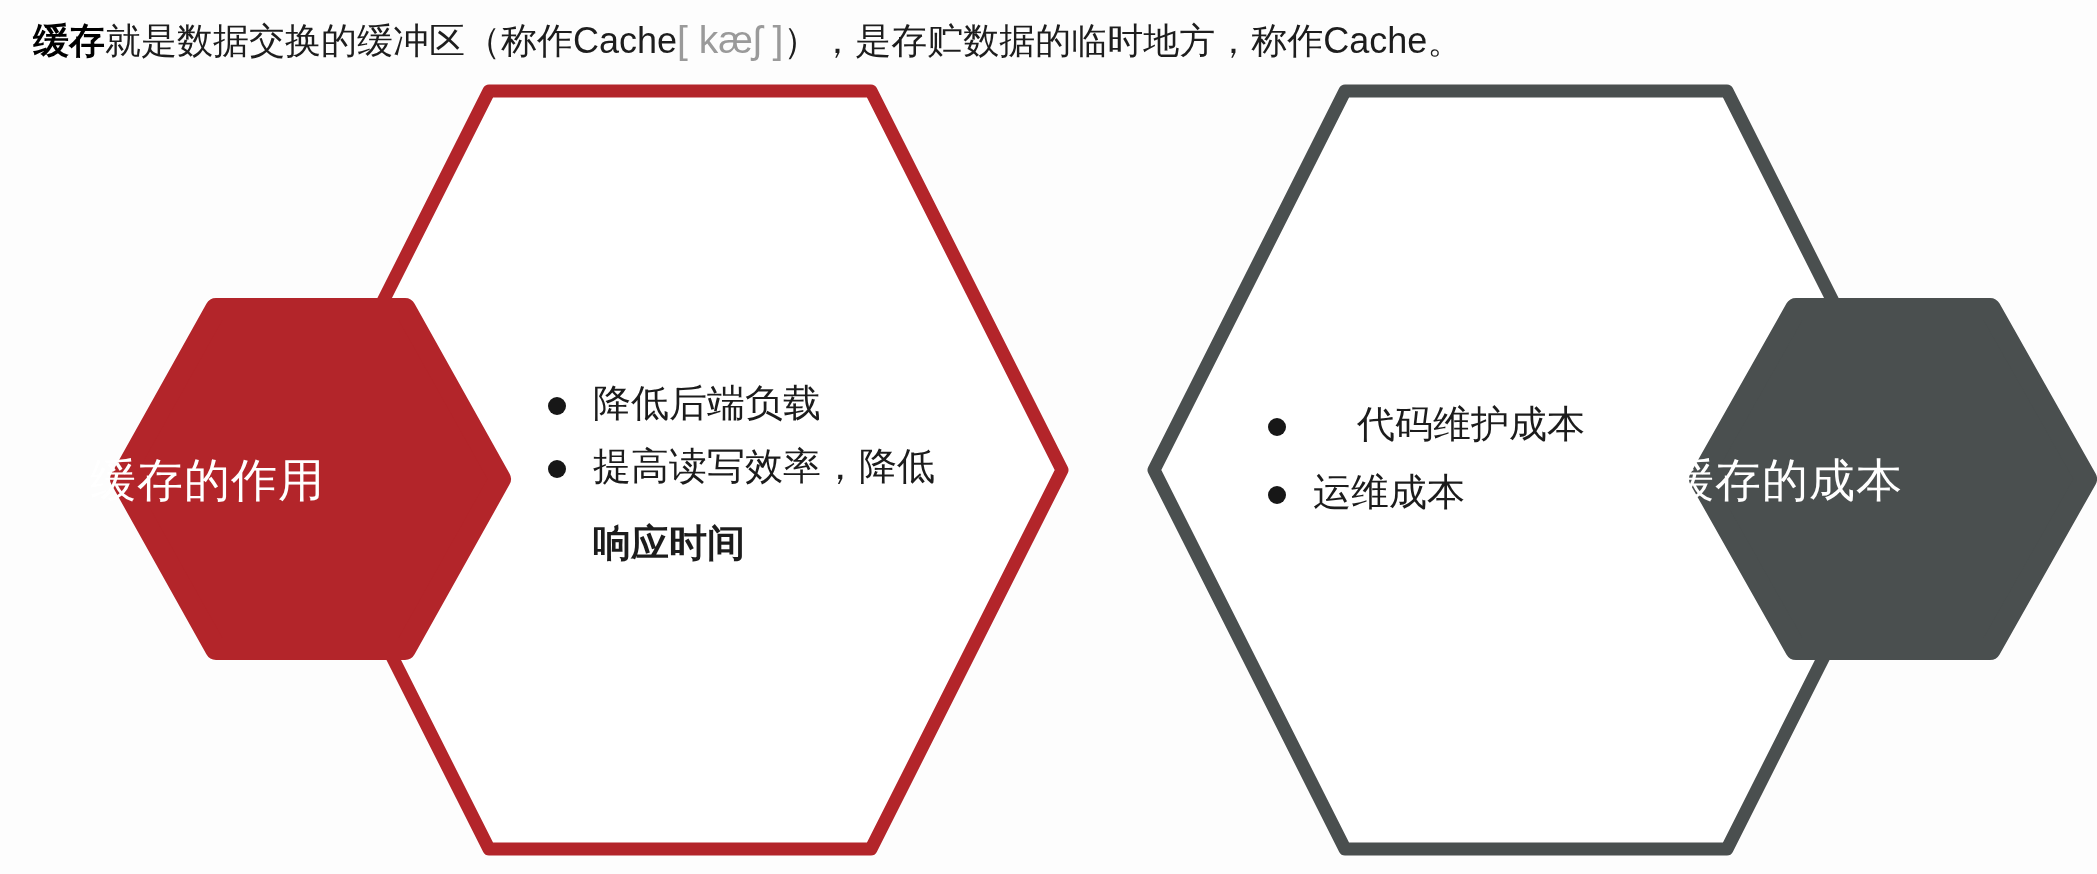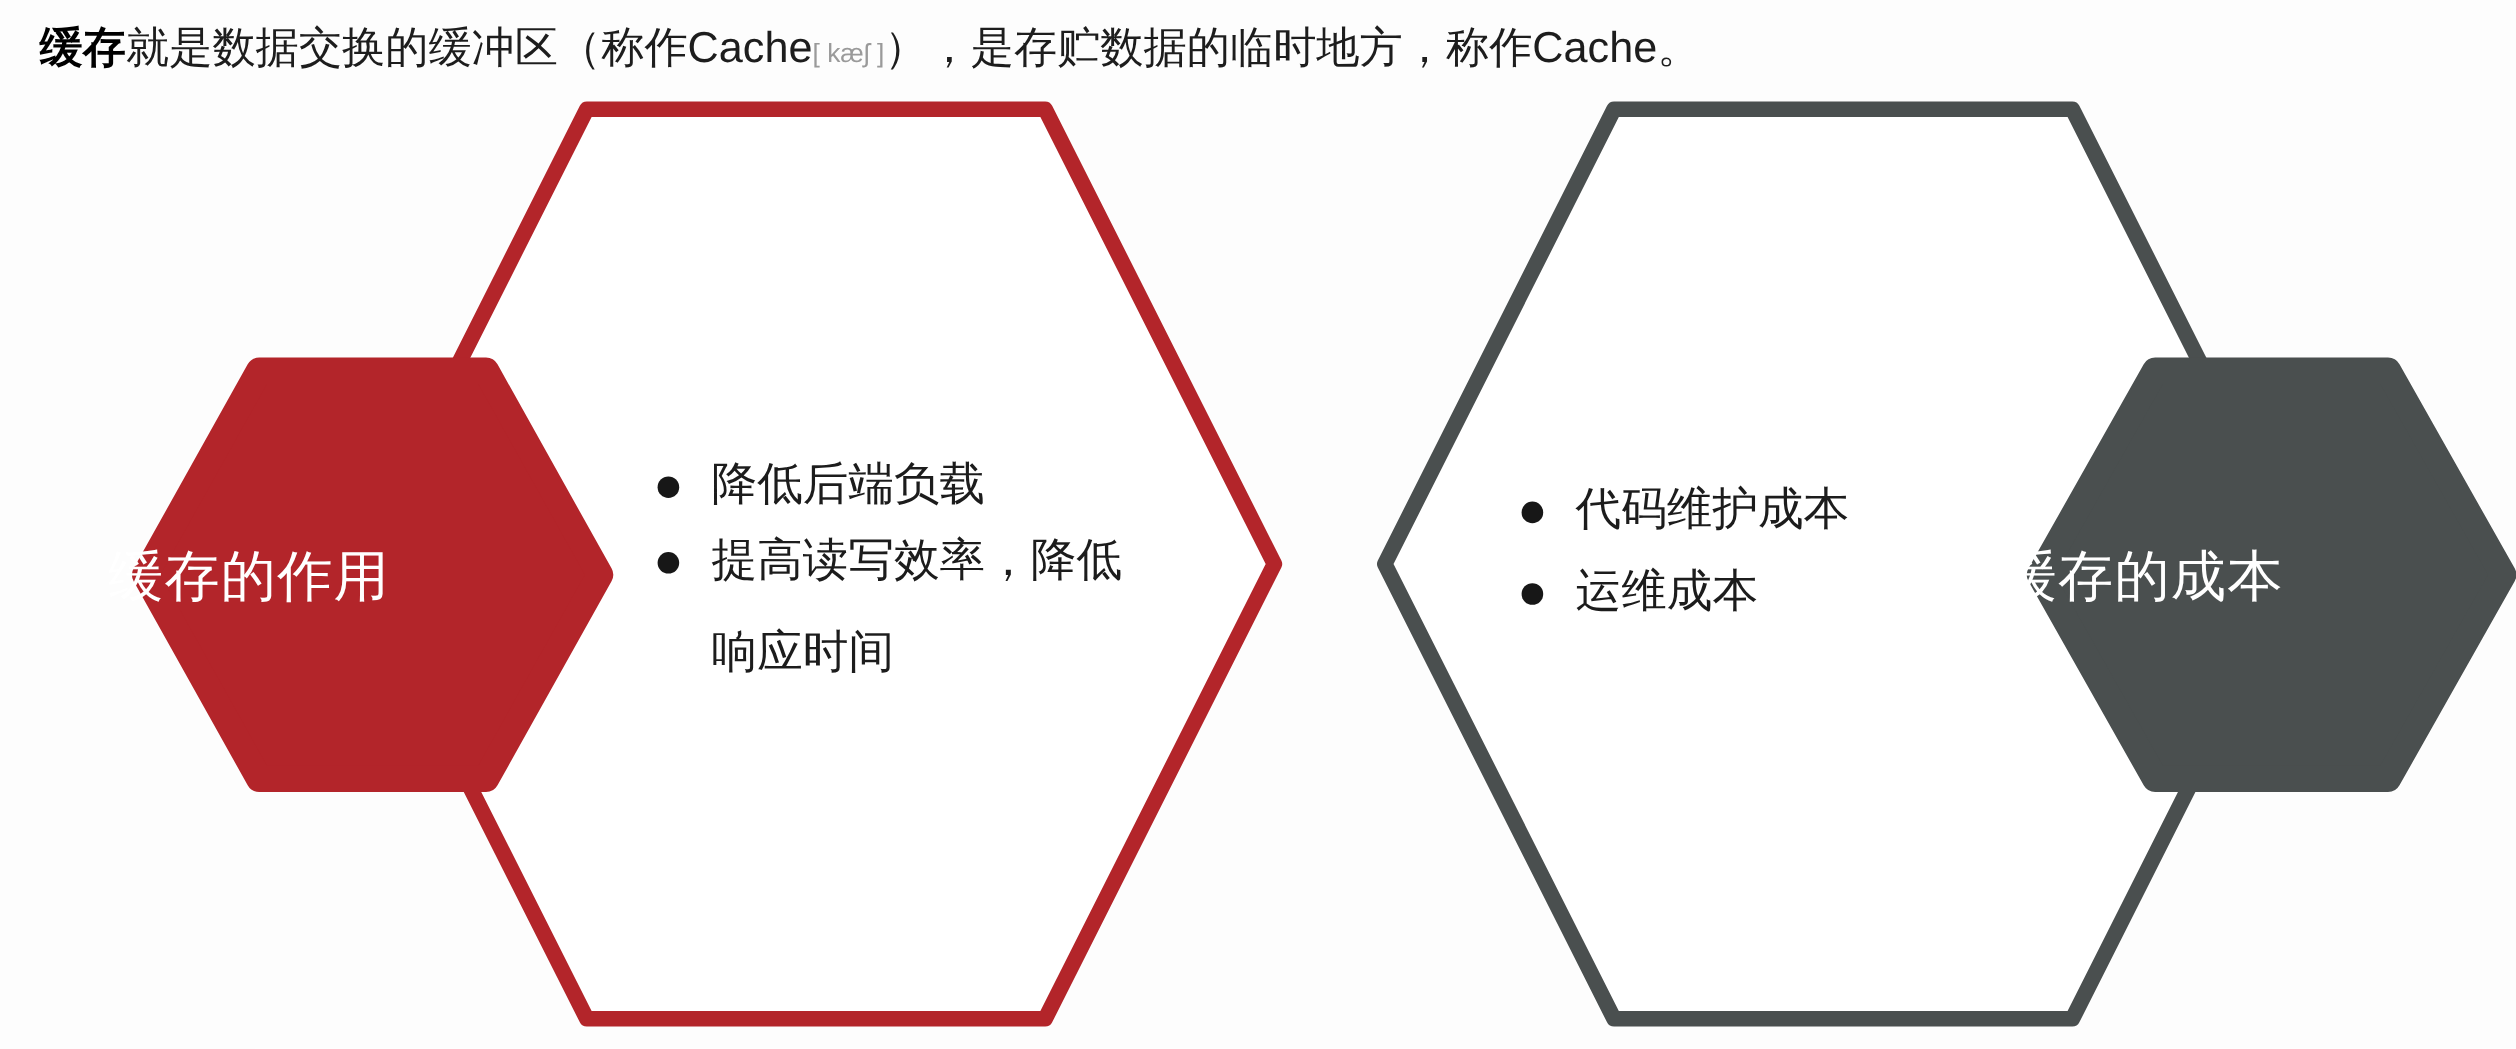--- a/index.html
+++ b/index.html
@@ -30,21 +30,21 @@
     top: 14px;
     width: 2040px;
     height: 52px;
     font-size: 36px;
     line-height: 52px;
     color: #1d1d1d;
     white-space: nowrap;
     letter-spacing: 0px;
   }
   #header-text .bold { font-weight: bold; color: #000000; }
-  #header-text .ipa  { color: #9a9a9a; font-size: 22px; }
+  #header-text .ipa  { color: #9a9a9a; font-size: 39px; }
 
   
   #hex-layer {
     position: absolute;
     left: 0; top: 0;
     width: 2097px;
     height: 874px;
   }
 
   
@@ -109,29 +109,29 @@
     <div class="bullet-row">
       <span class="bullet-dot"></span>
       <span class="bullet-text">降低后端负载</span>
     </div>
 
     <div class="bullet-row" style="margin-top:12px;">
       <span class="bullet-dot"></span>
       <span class="bullet-text">提高读写效率，降低</span>
     </div>
 
-    <div class="bullet-row" style="margin-top:26px; margin-left:45px;">
+    <div class="bullet-row" style="margin-top:26px; margin-left:45px;font-weight:bold;">
       <span class="bullet-text">响应时间</span>
     </div>
   </div>
 
   <div class="bullet-list" style="left:1268px; top:382px; width:470px;">
 
 
-    <div class="bullet-row" style="margin-top:17px;">
+    <div class="bullet-row" style="margin-top:17px;gap:44px;">
       <span class="bullet-dot"></span>
       <span class="bullet-text">代码维护成本</span>
     </div>
 
     <div class="bullet-row" style="margin-top:17px;">
       <span class="bullet-dot"></span>
       <span class="bullet-text">运维成本</span>
     </div>
   </div>
 

